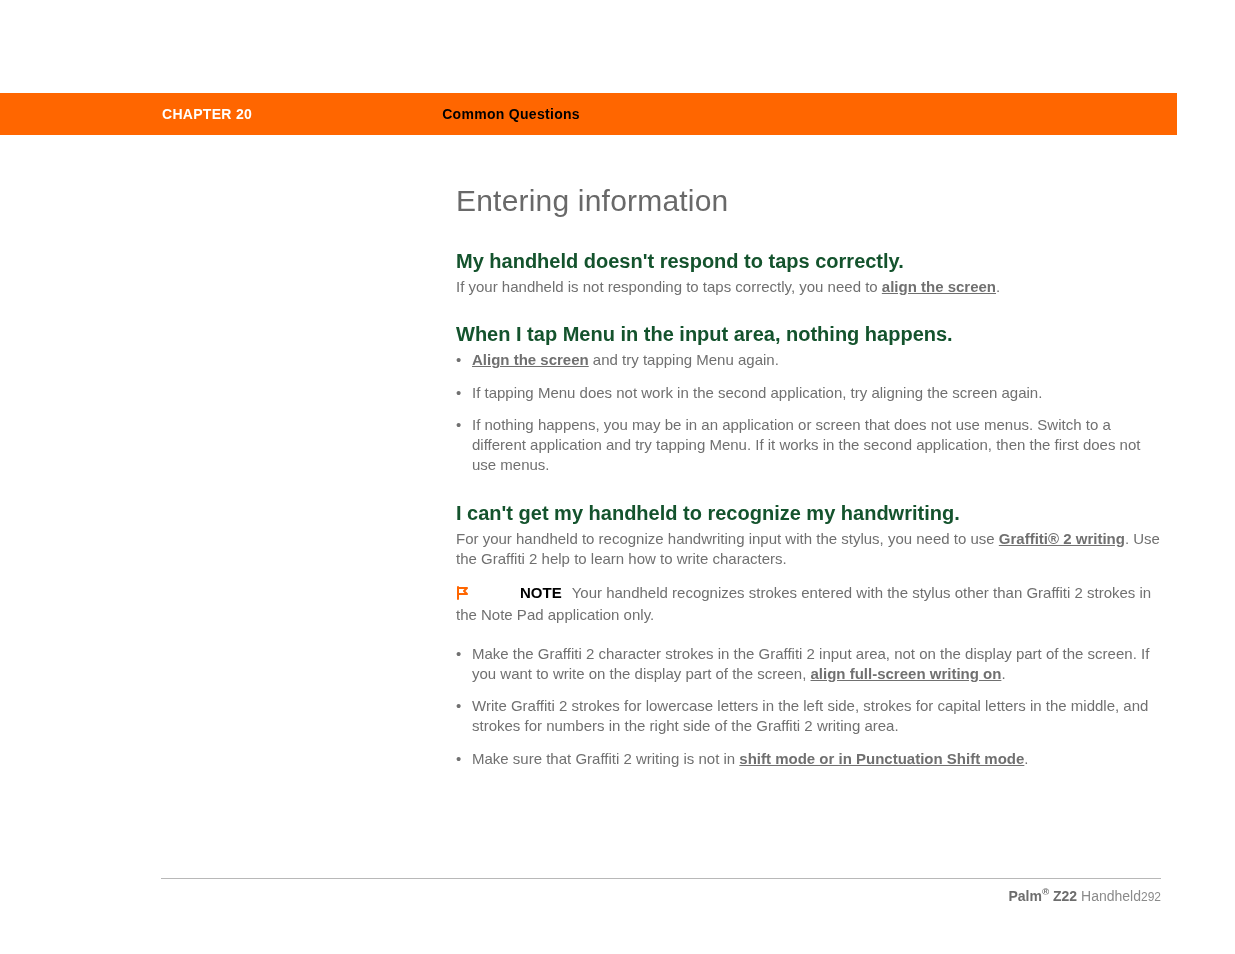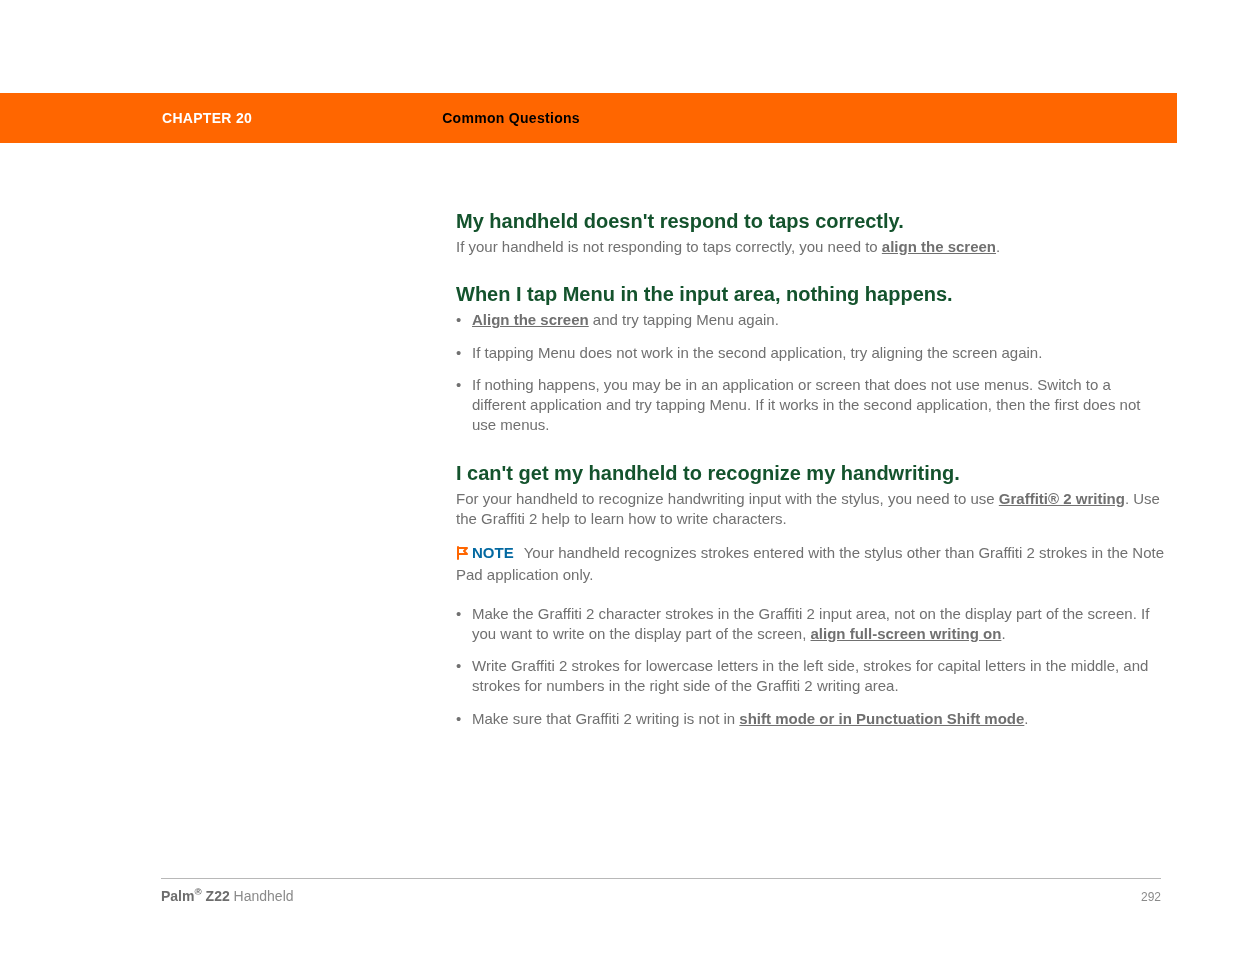--- a/index.html
+++ b/index.html
@@ -9,21 +9,21 @@
     width: 1235px;
     height: 954px;
     position: relative;
     color: #707070;
   }
   .header-bar {
     position: absolute;
     top: 93px;
     left: 0;
     right: 0;
-    height: 50px;
+    height: 42px;
     display: flex;
   }
   .header-stripe-left {
     width: 58px;
     background: #ff6600;
   }
   .header-main {
     flex: 1;
     background: #ff6600;
     display: flex;
@@ -106,37 +106,38 @@
     margin-top: 14px;
     margin-bottom: 18px;
   }
   .note-icon {
     display: inline-block;
     vertical-align: -2px;
     margin-right: 2px;
   }
   .note-label {
     font-weight: 700;
-    color: #0369a1;
+    color: #000000;
     margin-right: 10px;
+    margin-left: 48px;
   }
   .bottom-rule {
     position: absolute;
     left: 161px;
     right: 74px;
     bottom: 75px;
     border-top: 1px solid #b8b8b8;
   }
   .footer {
     position: absolute;
     left: 161px;
     right: 74px;
     bottom: 50px;
     display: flex;
-    justify-content: space-between;
+    justify-content: flex-end;
     align-items: baseline;
   }
   .footer-left {
     font-size: 14px;
     color: #8a8a8a;
   }
   .footer-left .brand {
     font-weight: 700;
     color: #6d6d6d;
   }
@@ -152,20 +153,21 @@
 <div class="header-bar">
   <div class="header-stripe-left"></div>
   <div class="header-main">
     <span class="chapter-label">CHAPTER 20</span>
     <span class="section-label">Common Questions</span>
   </div>
   <div class="header-stripe-right"></div>
 </div>
 
 <div class="content">
+  <h1 class="page-title">Entering information</h1>
 
   <h2 class="subheading">My handheld doesn't respond to taps correctly.</h2>
   <p class="body-text">
     <span>If your handheld is not responding to taps correctly, you need to </span><a class="link">align the screen</a><span>.</span>
   </p>
 
   <h2 class="subheading">When I tap Menu in the input area, nothing happens.</h2>
   <ul class="bullets">
     <li><a class="link">Align the screen</a><span> and try tapping Menu again.</span></li>
     <li><span>If tapping Menu does not work in the second application, try aligning the screen again.</span></li>

